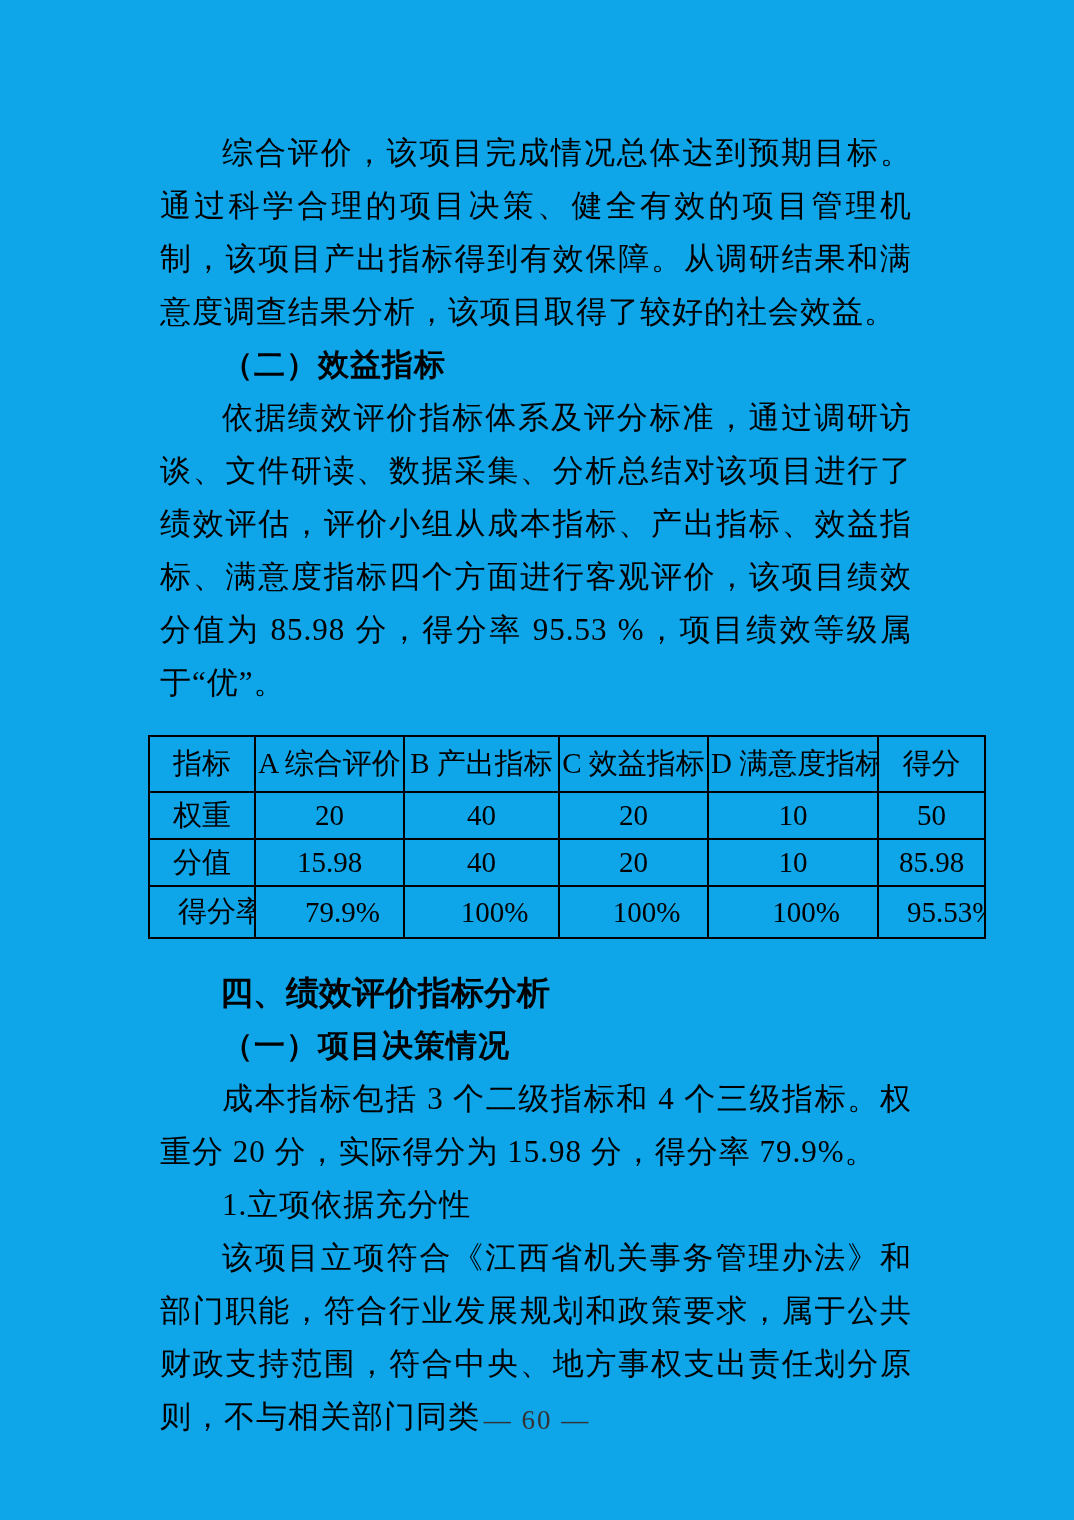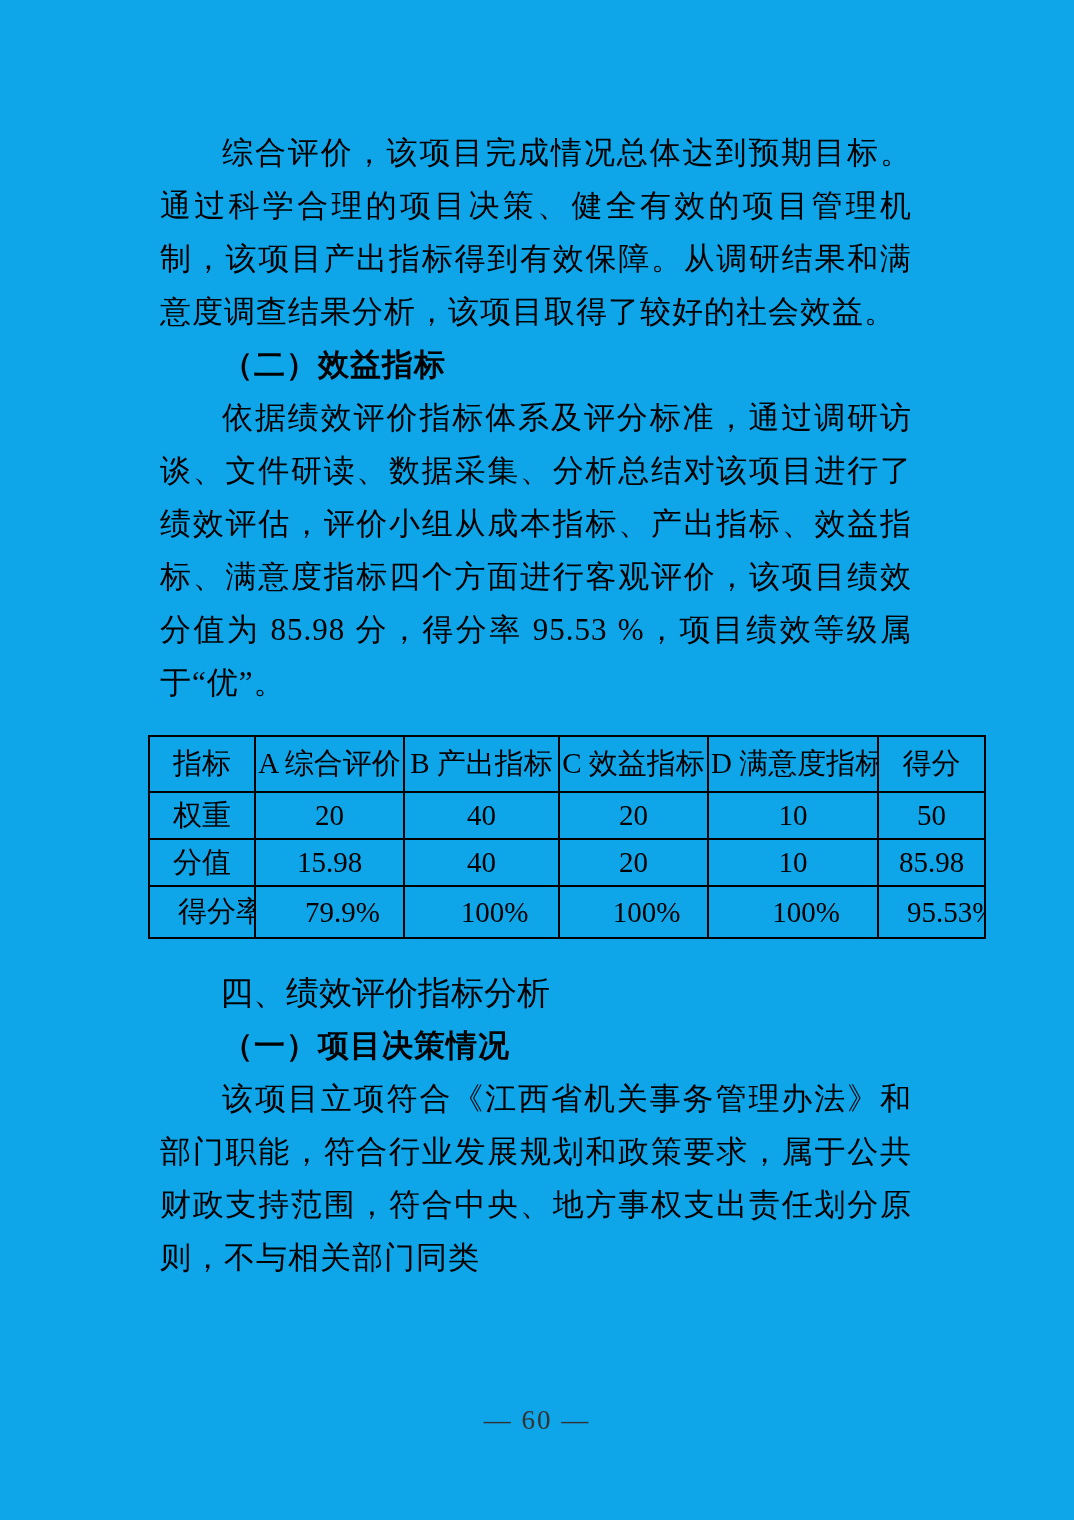--- a/index.html
+++ b/index.html
@@ -32,21 +32,21 @@
     font-size: 31px;
     line-height: 53px;
     letter-spacing: 1px;
     font-weight: 700;
     text-indent: 2em;
   }
   .section-heading {
     margin: 24px 0 0 0;
     font-size: 33px;
     line-height: 53px;
-    font-weight: 400;
+    font-weight: 700;
     font-family: "Liberation Sans", "DejaVu Sans", sans-serif;
     text-indent: 1.82em;
   }
   table.score-table {
     border-collapse: collapse;
     table-layout: fixed;
     width: 836px;
     margin: 26px 16px 27px -12px;
     font-size: 29px;
   }
@@ -129,20 +129,22 @@
         <td>100%</td>
         <td>95.53%</td>
       </tr>
     </tbody>
       </table>
 
     <p class="section-heading">四、绩效评价指标分析</p>
 
     <p class="sub-heading">（一）项目决策情况</p>
 
+    <p class="body-par">成本指标包括 3 个二级指标和 4 个三级指标。权重分 20 分，实际得分为 15.98 分，得分率 79.9%。</p>
 
+    <p class="body-par">1.立项依据充分性</p>
 
     <p class="body-par">该项目立项符合《江西省机关事务管理办法》和部门职能，符合行业发展规划和政策要求，属于公共财政支持范围，符合中央、地方事权支出责任划分原则，不与相关部门同类</p>
 
   </div>
 
   <div class="footer">— 60 —</div>
 </div>
 
 </body></html>

